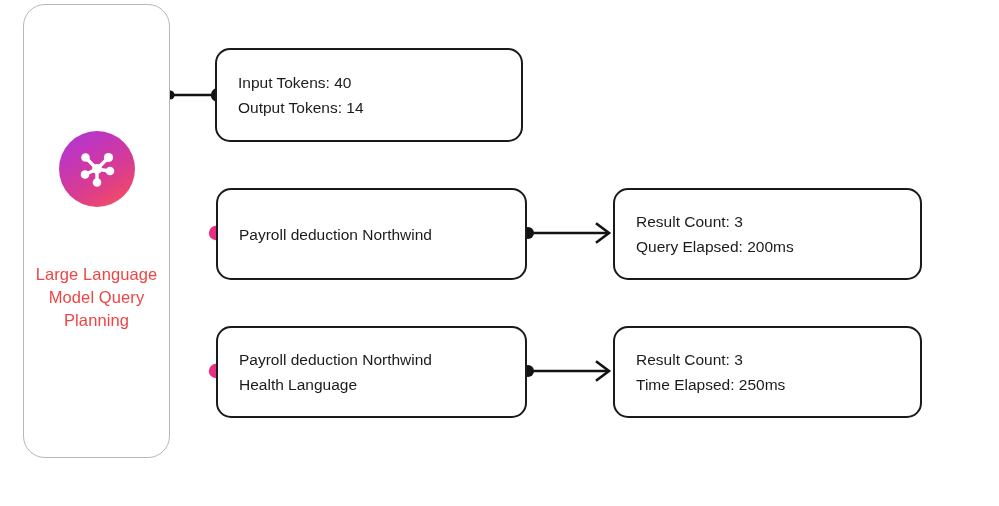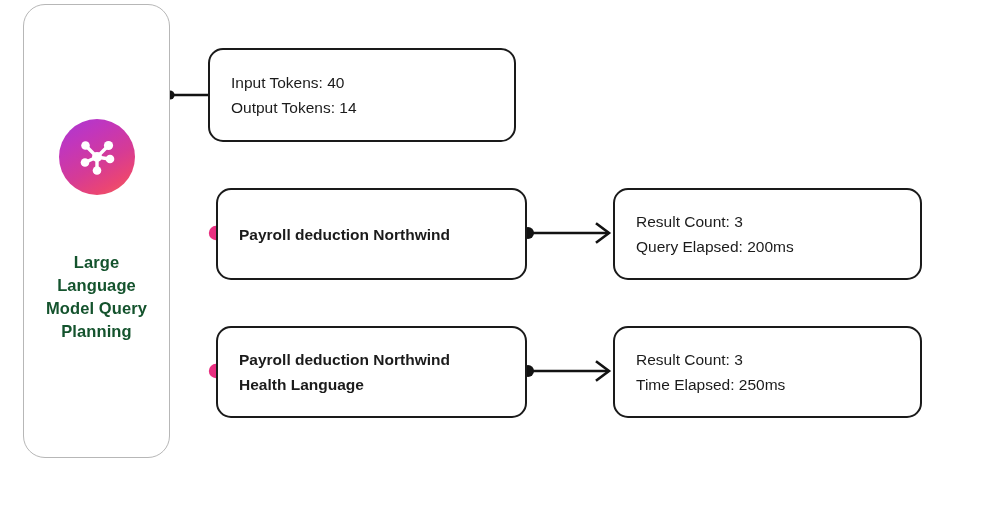--- a/index.html
+++ b/index.html
@@ -50,22 +50,22 @@
     justify-content: center;
     margin-bottom: 16px;
   }
   .llm-icon svg { display: block; }
 
   .llm-title {
     width: 122px;
     text-align: center;
     font-size: 16.5px;
     line-height: 23px;
-    font-weight: 700;
-    color: #14532d;
+    font-weight: 400;
+    color: #ef4444;
     letter-spacing: 0.1px;
     margin-top: 40px;
   }
 
   
   .node {
     position: absolute;
     box-sizing: border-box;
     border: 2px solid #1a1a1a;
     border-radius: 15px;
@@ -75,24 +75,24 @@
     justify-content: center;
     padding: 0 21px;
   }
   .node .line {
     font-size: 15.5px;
     line-height: 25px;
     color: #1b1b1b;
     white-space: nowrap;
   }
   .node.query .line {
-    font-weight: 700;
-  }
-
-  #node-tokens  { left: 208px; top: 48px;  width: 308px; height: 94px; }
+    font-weight: 400;
+  }
+
+  #node-tokens  { left: 215px; top: 48px;  width: 308px; height: 94px; }
   #node-query-1 { left: 216px; top: 188px; width: 311px; height: 92px; }
   #node-query-2 { left: 216px; top: 326px; width: 311px; height: 92px; }
   #node-result-1{ left: 613px; top: 188px; width: 309px; height: 92px; }
   #node-result-2{ left: 613px; top: 326px; width: 309px; height: 92px; }
 
   
   .edge-svg {
     position: absolute;
     left: 0;
     top: 0;

